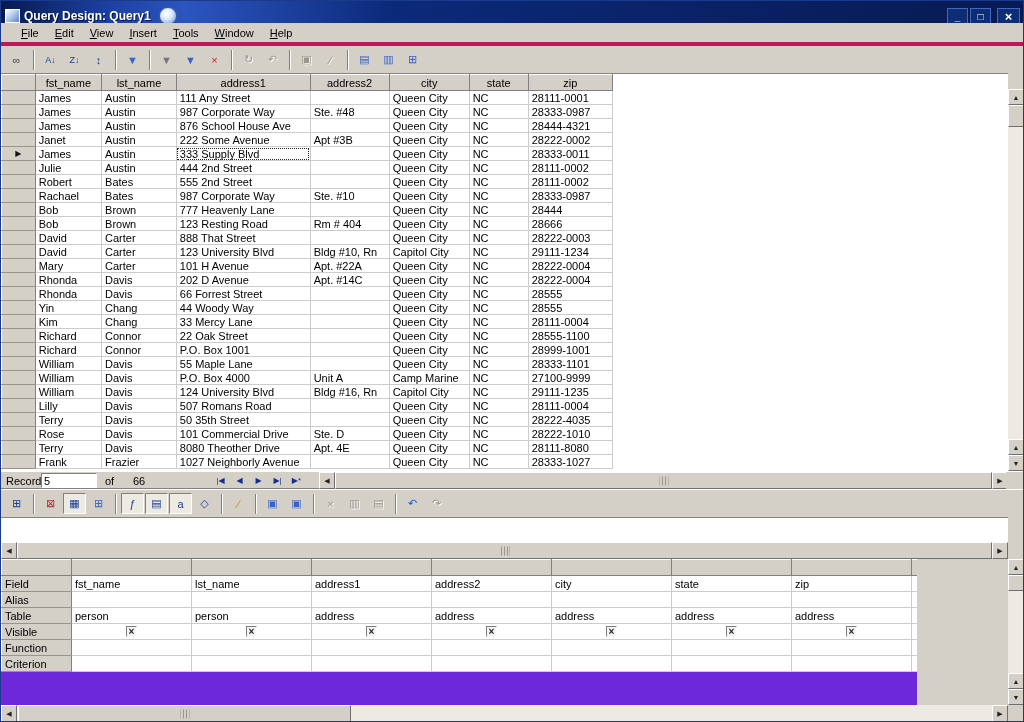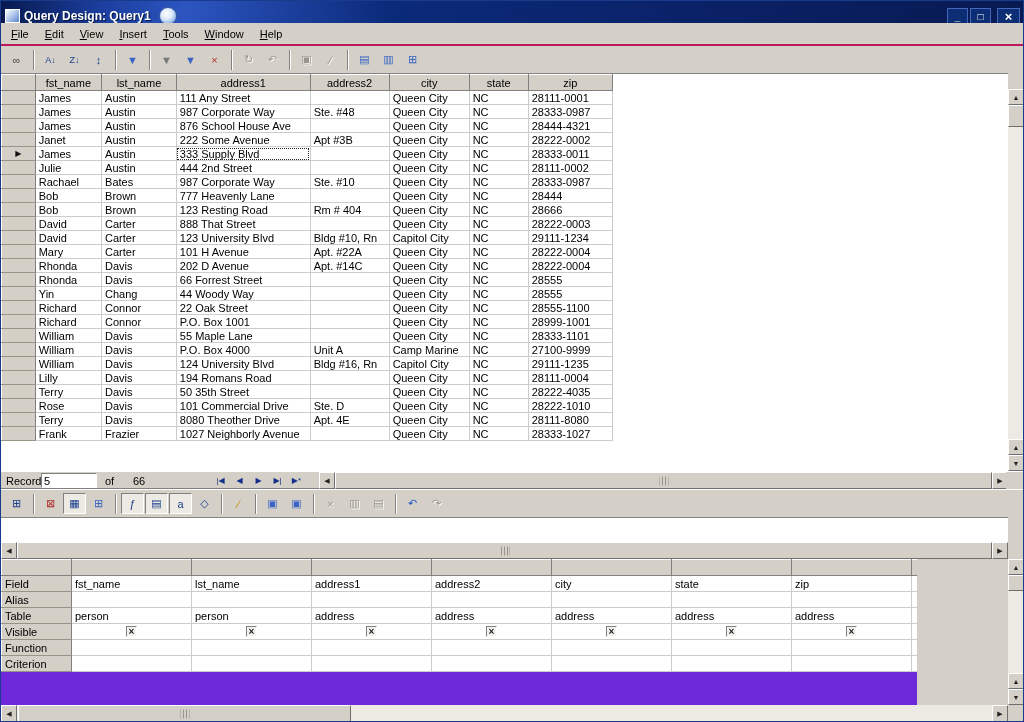--- a/index.html
+++ b/index.html
@@ -18,21 +18,21 @@
   .shell-icon { width:18px; height:18px; border-radius:50%; margin-left:8px;
     background: radial-gradient(circle at 40% 35%, #ffffff 0%, #dceafc 40%, #8fb4e4 75%, #5d86c2 100%);
     border:1px solid #3c5fa0; }
   .tb-spacer { flex:1; }
   .win-btn { width:21px; height:16px; margin-left:2px; background:#0d2d74; border:1px solid #4466bb;
     color:#fff; display:flex; align-items:center; justify-content:center; font-size:10px; font-weight:bold; }
   .win-btn.close { width:23px; margin-left:6px; font-size:13px; }
 
   
   .menubar { position:absolute; left:0; top:22px; right:0; height:23px; background:#d4d0c8;
-    display:flex; align-items:center; padding-left:2px; border-bottom:2px solid #be185d; }
+    display:flex; align-items:center; padding-left:12px; border-bottom:4px solid #be185d; }
   .menu-item { padding:3px 8px; cursor:default; }
 
   
   .toolbar { position:absolute; left:0; right:0; background:#d4d0c8; display:flex; align-items:center; padding-left:4px; }
   #toolbar1 { top:45px; height:27px; }
   #toolbar2 { top:488px; height:28px; border-top:1px solid #ffffff; }
   .tb-btn { width:23px; height:21px; margin-right:1px; display:flex; align-items:center; justify-content:center;
     font-size:11px; color:#2a2a2a; border:1px solid transparent; }
   .tb-btn span { pointer-events:none; }
   .tb-disabled { color:#9a968e; }
@@ -256,20 +256,30 @@
             <td>Julie</td>
             <td>Austin</td>
             <td>444 2nd Street</td>
             <td></td>
             <td>Queen City</td>
             <td>NC</td>
             <td>28111-0002</td>
           </tr>
           <tr>
             <td class="rowsel"></td>
+            <td>Robert</td>
+            <td>Bates</td>
+            <td>555 2nd Street</td>
+            <td></td>
+            <td>Queen City</td>
+            <td>NC</td>
+            <td>28111-0002</td>
+          </tr>
+          <tr>
+            <td class="rowsel"></td>
             <td>Rachael</td>
             <td>Bates</td>
             <td>987 Corporate Way</td>
             <td>Ste. #10</td>
             <td>Queen City</td>
             <td>NC</td>
             <td>28333-0987</td>
           </tr>
           <tr>
             <td class="rowsel"></td>
@@ -346,20 +356,30 @@
             <td>Yin</td>
             <td>Chang</td>
             <td>44 Woody Way</td>
             <td></td>
             <td>Queen City</td>
             <td>NC</td>
             <td>28555</td>
           </tr>
           <tr>
             <td class="rowsel"></td>
+            <td>Kim</td>
+            <td>Chang</td>
+            <td>33 Mercy Lane</td>
+            <td></td>
+            <td>Queen City</td>
+            <td>NC</td>
+            <td>28111-0004</td>
+          </tr>
+          <tr>
+            <td class="rowsel"></td>
             <td>Richard</td>
             <td>Connor</td>
             <td>22 Oak Street</td>
             <td></td>
             <td>Queen City</td>
             <td>NC</td>
             <td>28555-1100</td>
           </tr>
           <tr>
             <td class="rowsel"></td>
@@ -398,21 +418,21 @@
             <td>124 University Blvd</td>
             <td>Bldg #16, Rn</td>
             <td>Capitol City</td>
             <td>NC</td>
             <td>29111-1235</td>
           </tr>
           <tr>
             <td class="rowsel"></td>
             <td>Lilly</td>
             <td>Davis</td>
-            <td>194 Romans Road</td>
+            <td>507 Romans Road</td>
             <td></td>
             <td>Queen City</td>
             <td>NC</td>
             <td>28111-0004</td>
           </tr>
           <tr>
             <td class="rowsel"></td>
             <td>Terry</td>
             <td>Davis</td>
             <td>50 35th Street</td>

